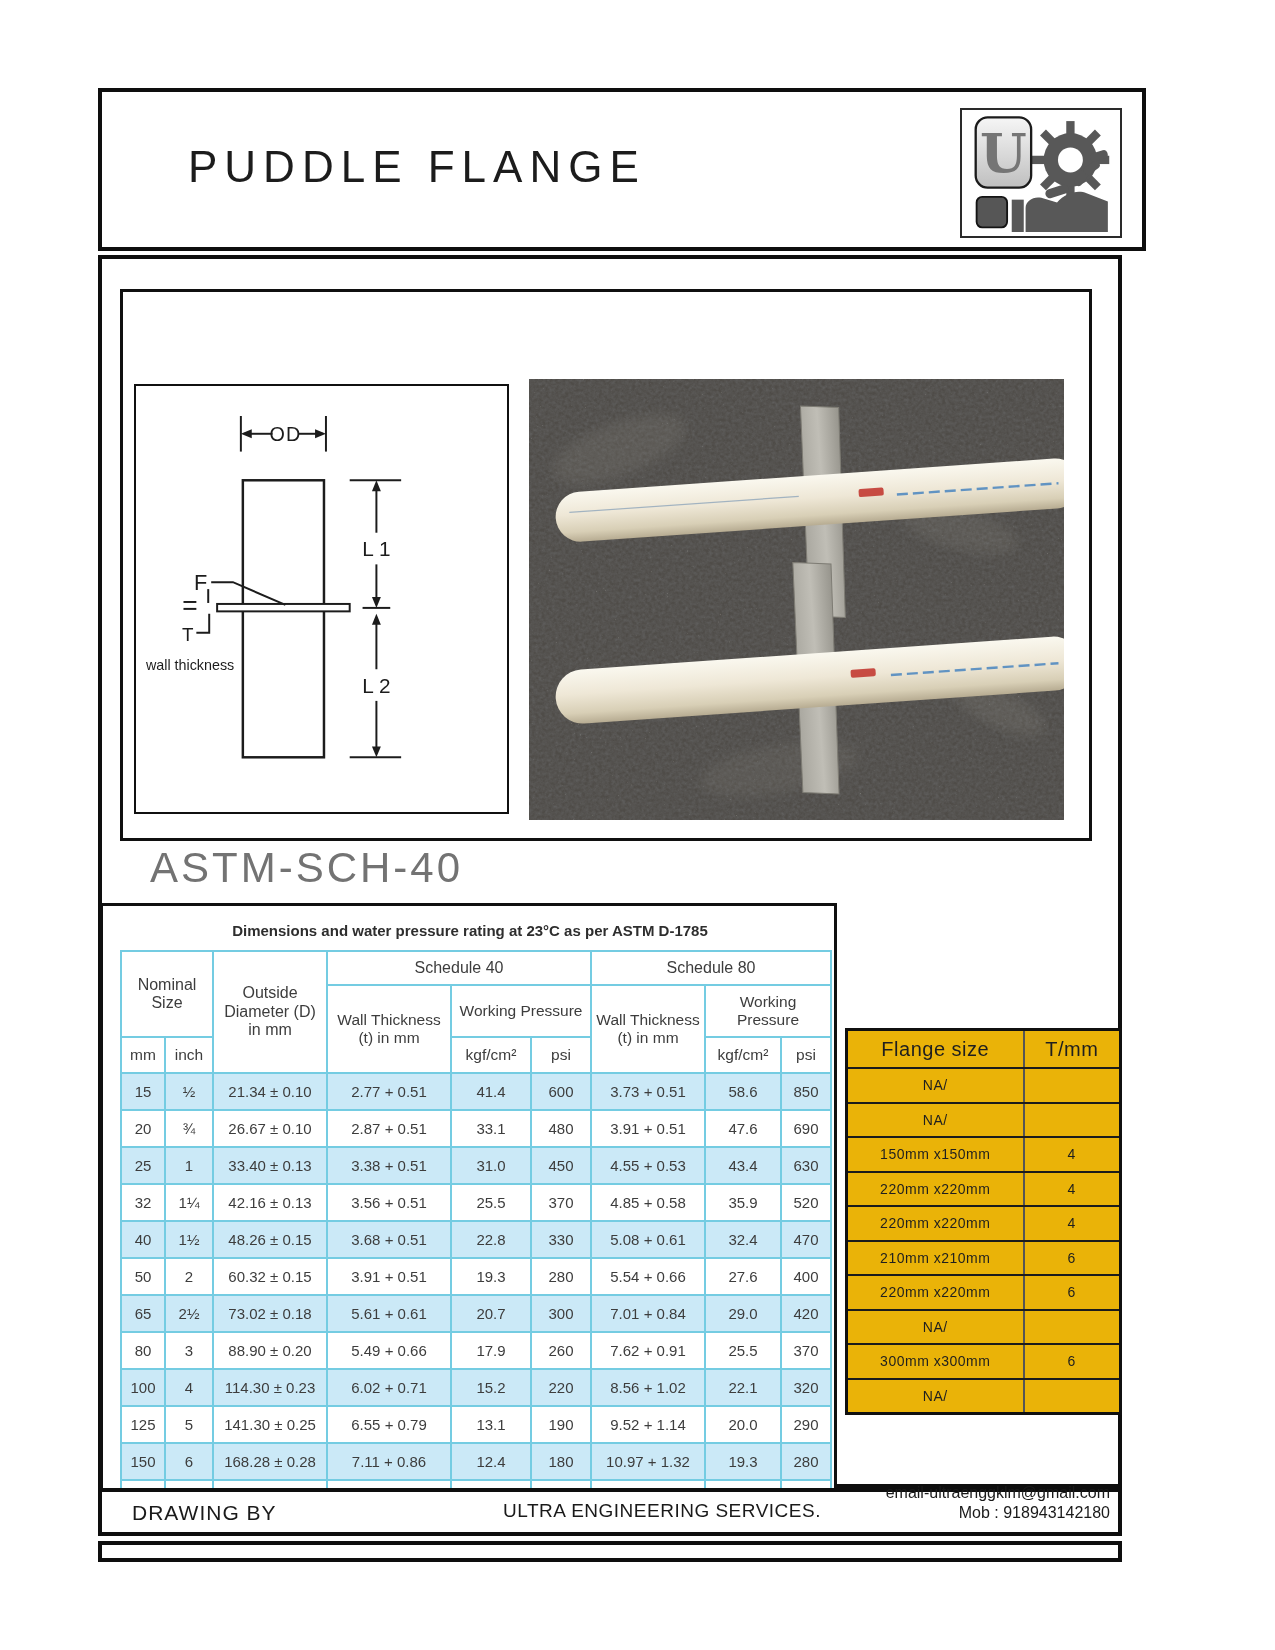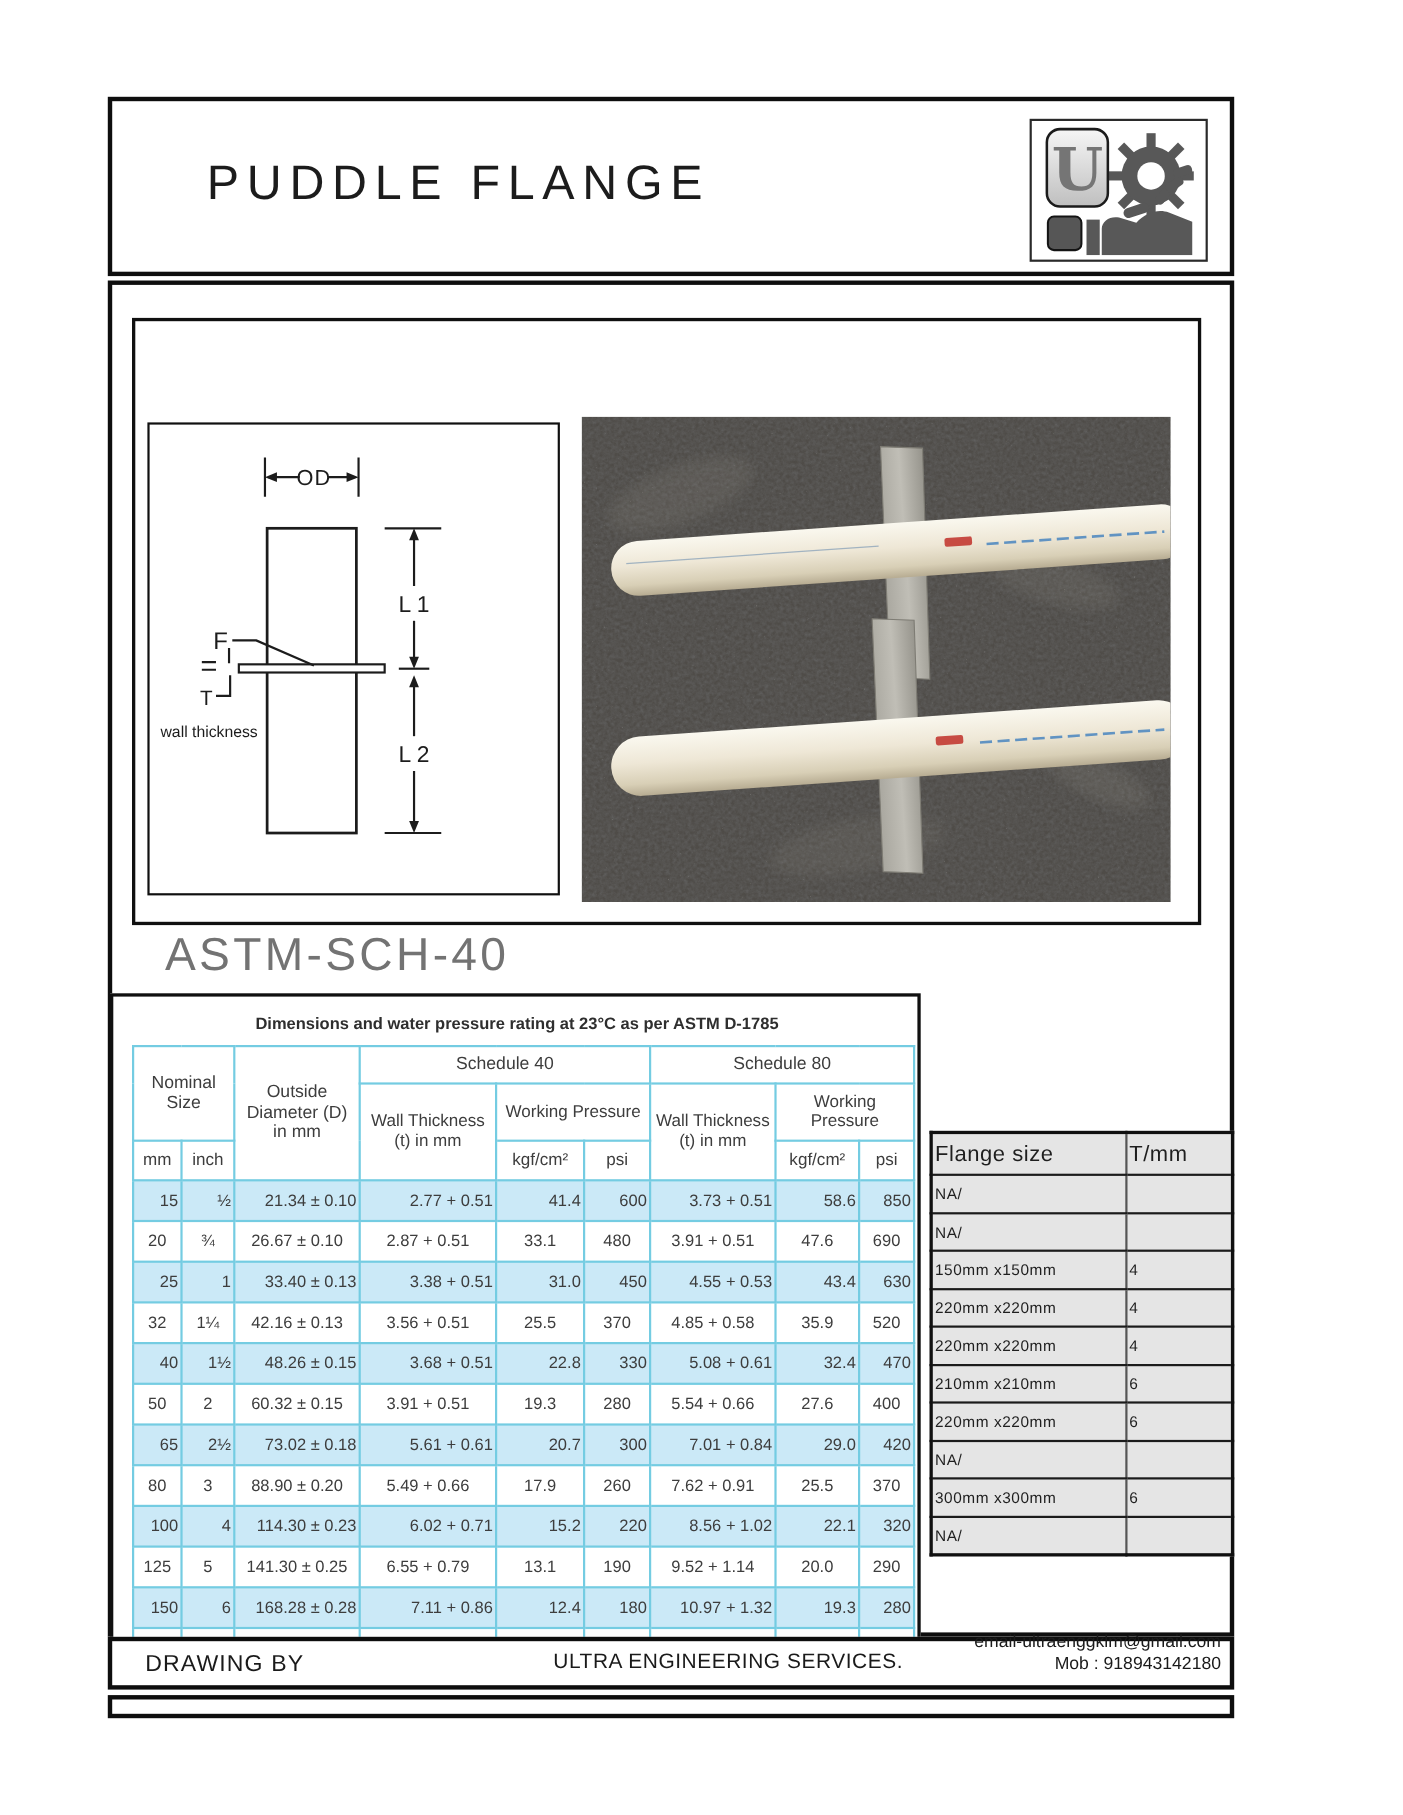--- a/index.html
+++ b/index.html
@@ -1,21 +1,21 @@
 <!DOCTYPE html>
 <html><head>
 <meta charset="utf-8">
 <style>
   html,body{margin:0;padding:0;background:#fff;}
   .page{position:relative;width:1275px;height:1650px;background:#fff;overflow:hidden;
         font-family:"Liberation Sans",sans-serif;color:#1a1a1a;}
   .abs{position:absolute;}
 
   
-  .header-box{left:98px;top:88px;width:1016px;height:155px;border:4px solid #0e0e0e;background:#fff;}
+  .header-box{left:98px;top:88px;width:1016px;height:155px;border:4px solid #0e0e0e;background:#fff;padding-left:24px;}
   .doc-title{left:86px;top:50px;font-size:44px;letter-spacing:7px;color:#1c1c1c;white-space:nowrap;}
   .logo-box{right:20px;top:16px;width:158px;height:126px;border:2px solid #2a2a2a;background:#fff;}
 
   
   .main-box{left:98px;top:255px;width:1016px;height:1225px;border:4px solid #0e0e0e;background:#fff;}
 
   
   .image-frame{left:120px;top:289px;width:966px;height:546px;border:3px solid #101010;background:#fff;}
   .drawing-panel{left:134px;top:384px;width:371px;height:426px;border:2px solid #101010;background:#fff;}
   .photo-box{left:529px;top:379px;width:535px;height:441px;background:#4f4c48;}
@@ -26,27 +26,27 @@
   .table-container{left:100px;top:903px;width:731px;height:583px;border:3px solid #101010;background:#fff;}
   .dim-title{left:110px;top:922px;width:720px;text-align:center;font-size:15px;font-weight:bold;color:#2e2e2e;}
   table.dim{position:absolute;left:120px;top:950px;width:710px;border-collapse:collapse;table-layout:fixed;
             font-size:15px;color:#3d3d3d;}
   table.dim th,table.dim td{border:2px solid #74cce2;text-align:center;vertical-align:middle;
             padding:1px 2px;font-weight:normal;line-height:1.15;background:#fff;}
   table.dim tr.h1 th{height:30px;font-size:16px;}
   table.dim tr.h2 th{height:48px;font-size:15.5px;}
   table.dim tr.h3 th{height:32px;font-size:15.5px;}
   table.dim td{height:33px;font-size:15px;}
-  table.dim tr.alt td{background:#cbe9f7;text-align:right;}
+  table.dim tr.alt td{background:#cbe9f7;}
 
   
   table.flange{position:absolute;left:845px;top:1028px;width:274px;border-collapse:collapse;table-layout:fixed;
                border:3px solid #101010;color:#1f1f1f;background:#fff;}
   table.flange th,table.flange td{border-top:2.5px solid #1b1b1b;border-bottom:2.5px solid #1b1b1b;
-               text-align:left;vertical-align:middle;padding:0 2px;font-weight:normal;background:#e5e5e5;margin-left:21px;}
+               text-align:center;vertical-align:middle;padding:0 2px;font-weight:normal;background:#eab308;margin-left:21px;}
   table.flange th:first-child,table.flange td:first-child{border-right:2px solid #555;}
   table.flange th{height:36px;font-size:20px;letter-spacing:0.5px;}
   table.flange td{height:32.5px;font-size:14px;letter-spacing:0.5px;}
 
   
   .footer-box{left:98px;top:1488px;width:1016px;height:40px;border:4px solid #0e0e0e;background:#fff;z-index:5;}
   .drawing-by{left:30px;top:9px;font-size:21px;letter-spacing:1px;}
   .company{left:300px;top:8px;width:520px;text-align:center;font-size:19px;letter-spacing:0.5px;}
   .contact{left:770px;top:1483px;width:340px;text-align:right;z-index:6;font-size:16px;line-height:20px;}
   .bottom-strip{left:98px;top:1541px;width:1016px;height:13px;border:4px solid #0e0e0e;background:#fff;}

